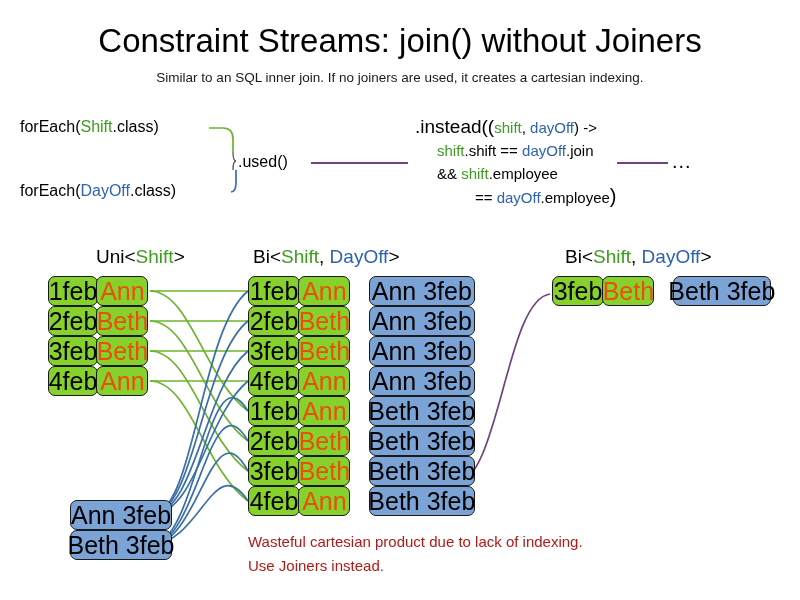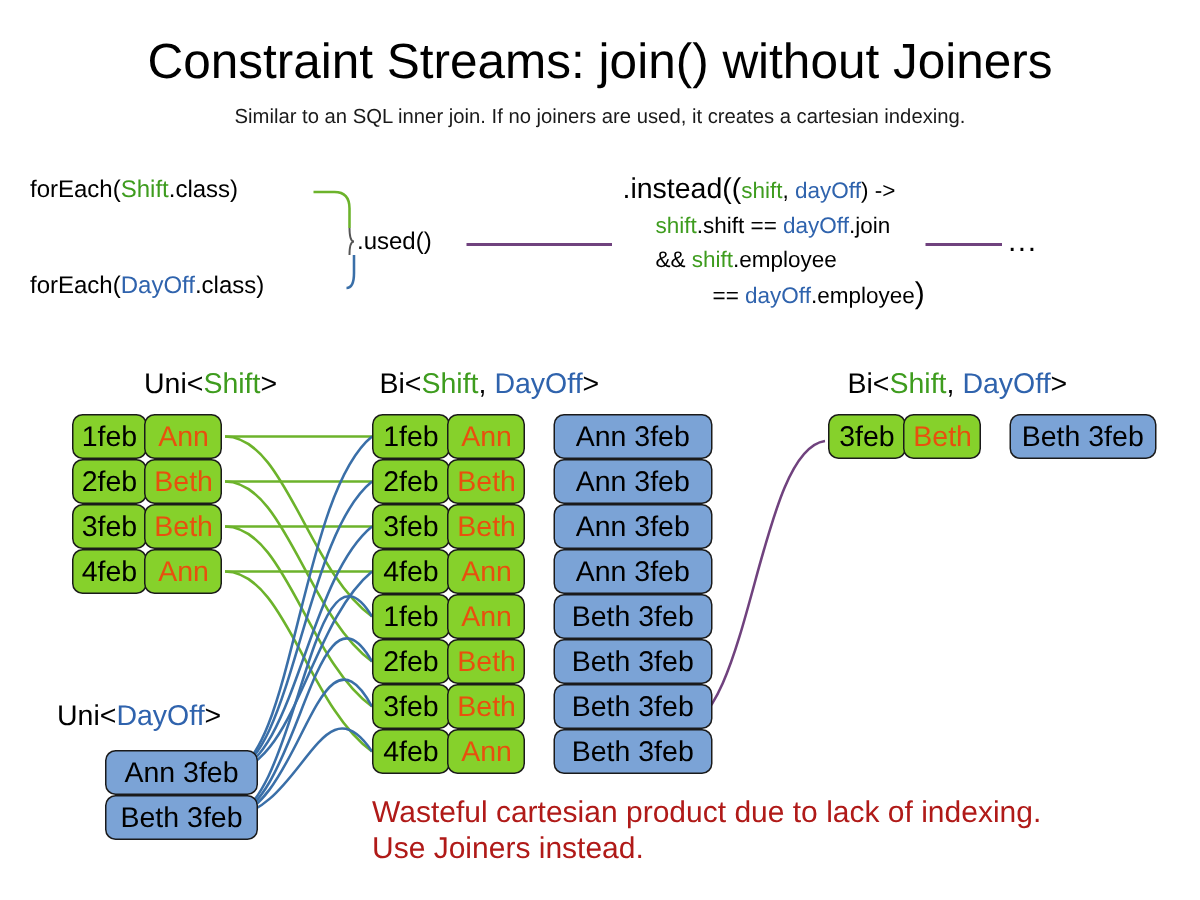--- a/index.html
+++ b/index.html
@@ -54,21 +54,21 @@
   .lbl-bi-right{left:565px;top:246px;}
   .lbl-uni-dayoff{left:38px;top:467px;}
 
   .row{position:absolute;display:flex;height:30px;}
   .cell{
     box-sizing:border-box;
     height:30px;
     border:1.6px solid #1a1a1a;
     border-radius:7px;
     display:flex;align-items:center;justify-content:center;
-    font-size:19px;
+    font-size:25px;
     line-height:19px;
     white-space:nowrap;
     background:#ffffff;
   }
   .cell.green{background:#86d12b;}
   .cell.blue{background:#7ba3d6;margin-left:20px;}
   .cell.date{color:#000;}
   .cell.name{color:#e8500e;}
   .cell.dayoff{color:#000;}
 
@@ -83,21 +83,21 @@
 
   
   .res-row .c-date{width:52px;margin-right:-1.6px;}
   .res-row .c-name{width:52px;margin-right:-1.6px;}
   .res-row .c-do{width:98px;}
 
   .do-row .c-do{width:102px;}
 
   .warning{
     position:absolute;left:248px;top:530px;
-    font-size:20px;line-height:24px;
+    font-size:15px;line-height:24px;
     color:#b01a18;
     white-space:nowrap;
   }
   .warning .ln{display:block;}
 </style>
 </head>
 <body>
 
 <div class="stage">
 
@@ -159,23 +159,20 @@
   </div>
 
   <div class="streamlabel lbl-bi-mid">
     <span>Bi&lt;</span><span class="g">Shift</span><span>, </span><span class="b">DayOff</span><span>&gt;</span>
   </div>
 
   <div class="streamlabel lbl-bi-right">
     <span>Bi&lt;</span><span class="g">Shift</span><span>, </span><span class="b">DayOff</span><span>&gt;</span>
   </div>
 
-  <div class="streamlabel lbl-uni-dayoff">
-    <span>Uni&lt;</span><span class="b">DayOff</span><span>&gt;</span>
-  </div>
 
   <div id="shift-list">
       <div class="row shift-row" style="left: 48px; top: 276px;">
         <div class="cell green date c-date">1feb</div>
         <div class="cell green name c-name">Ann</div>
       </div>
       <div class="row shift-row" style="left: 48px; top: 306px;">
         <div class="cell green date c-date">2feb</div>
         <div class="cell green name c-name">Beth</div>
       </div>

